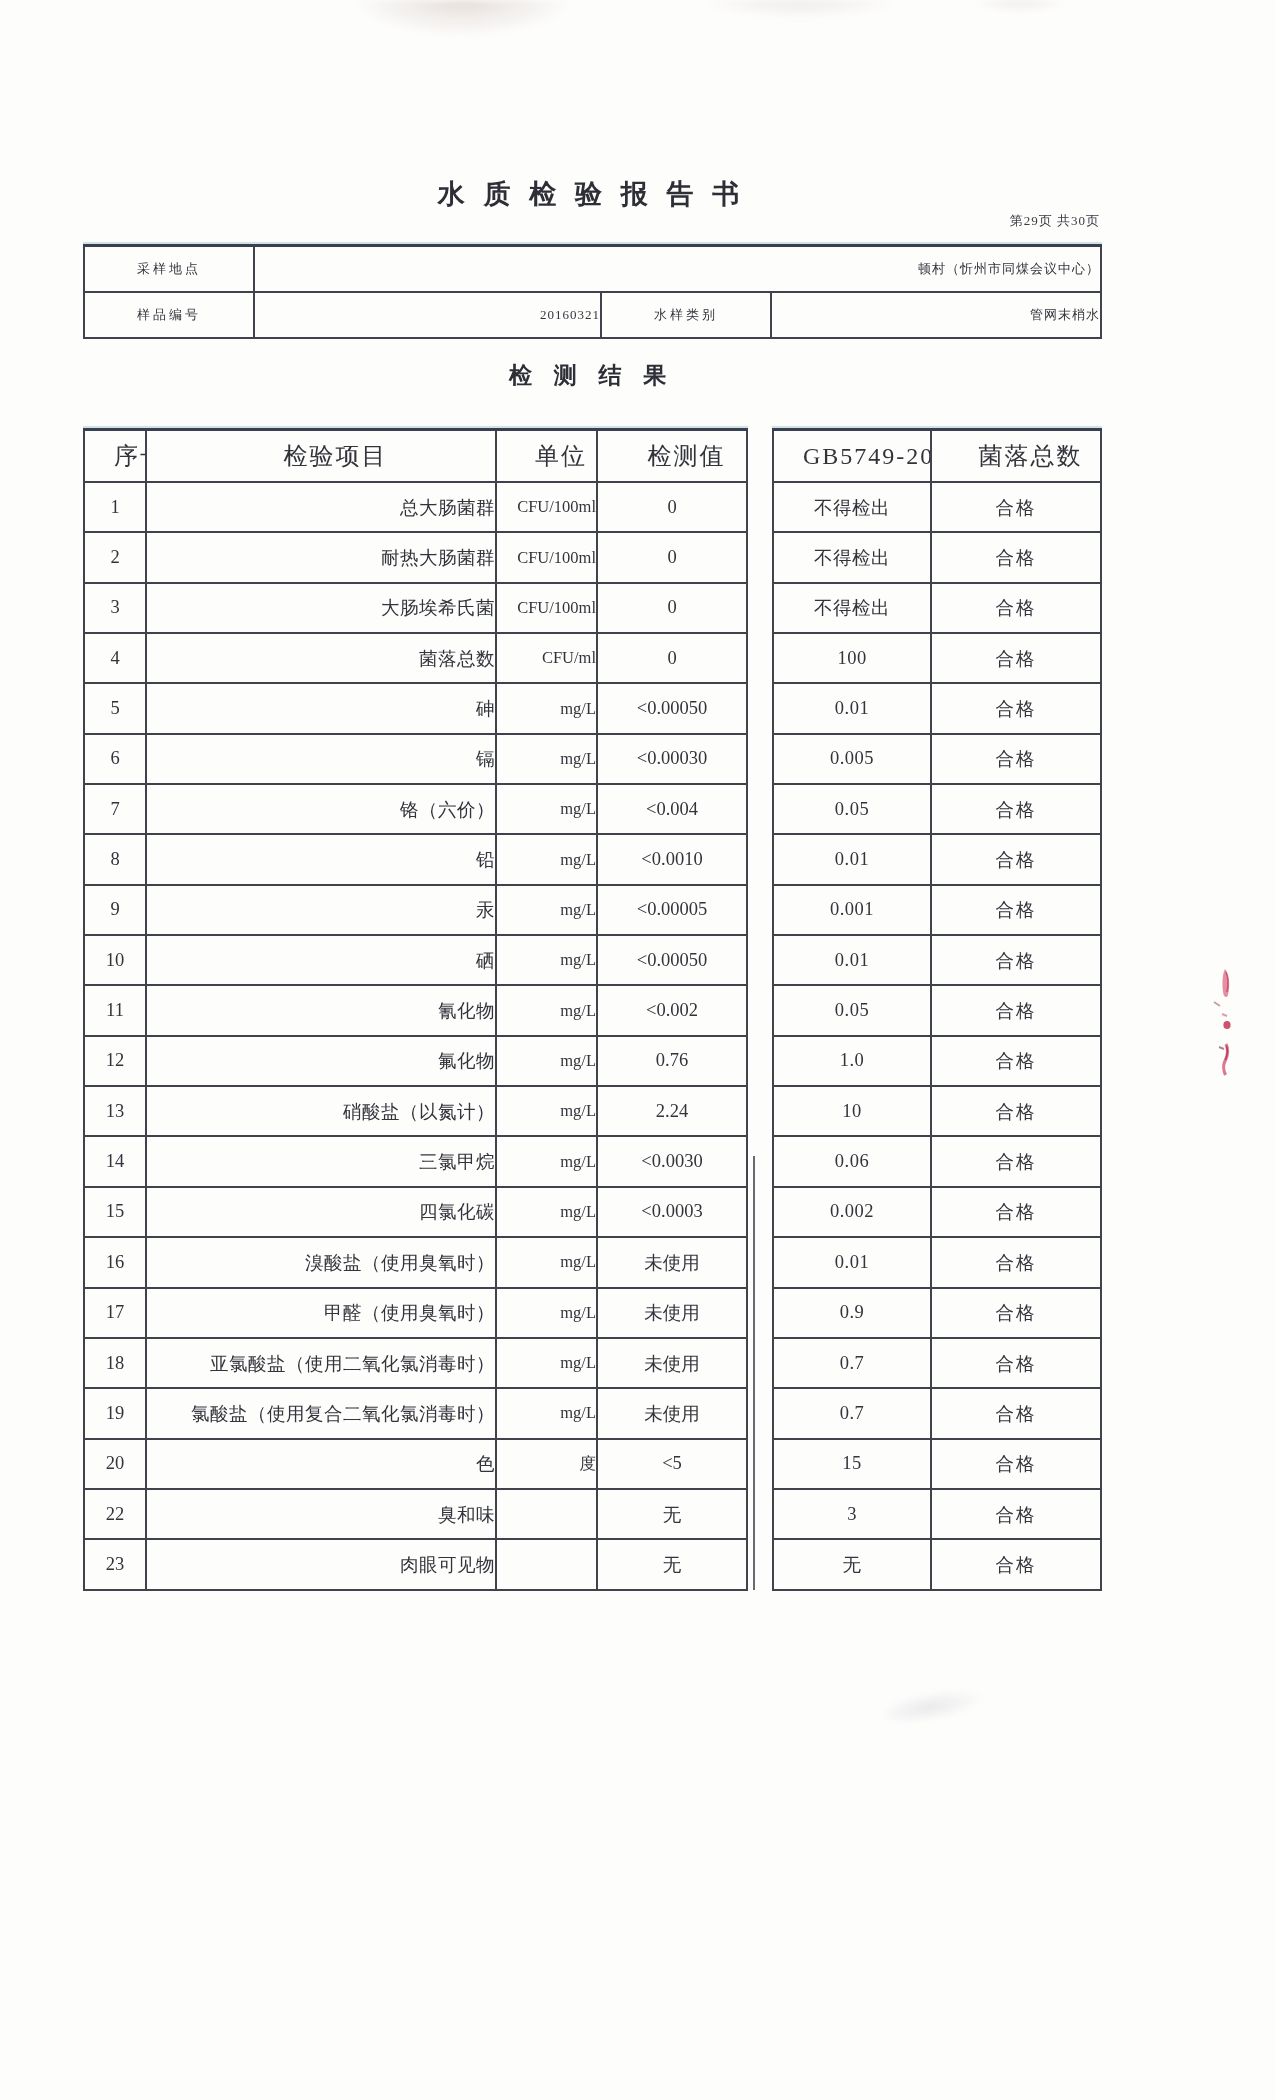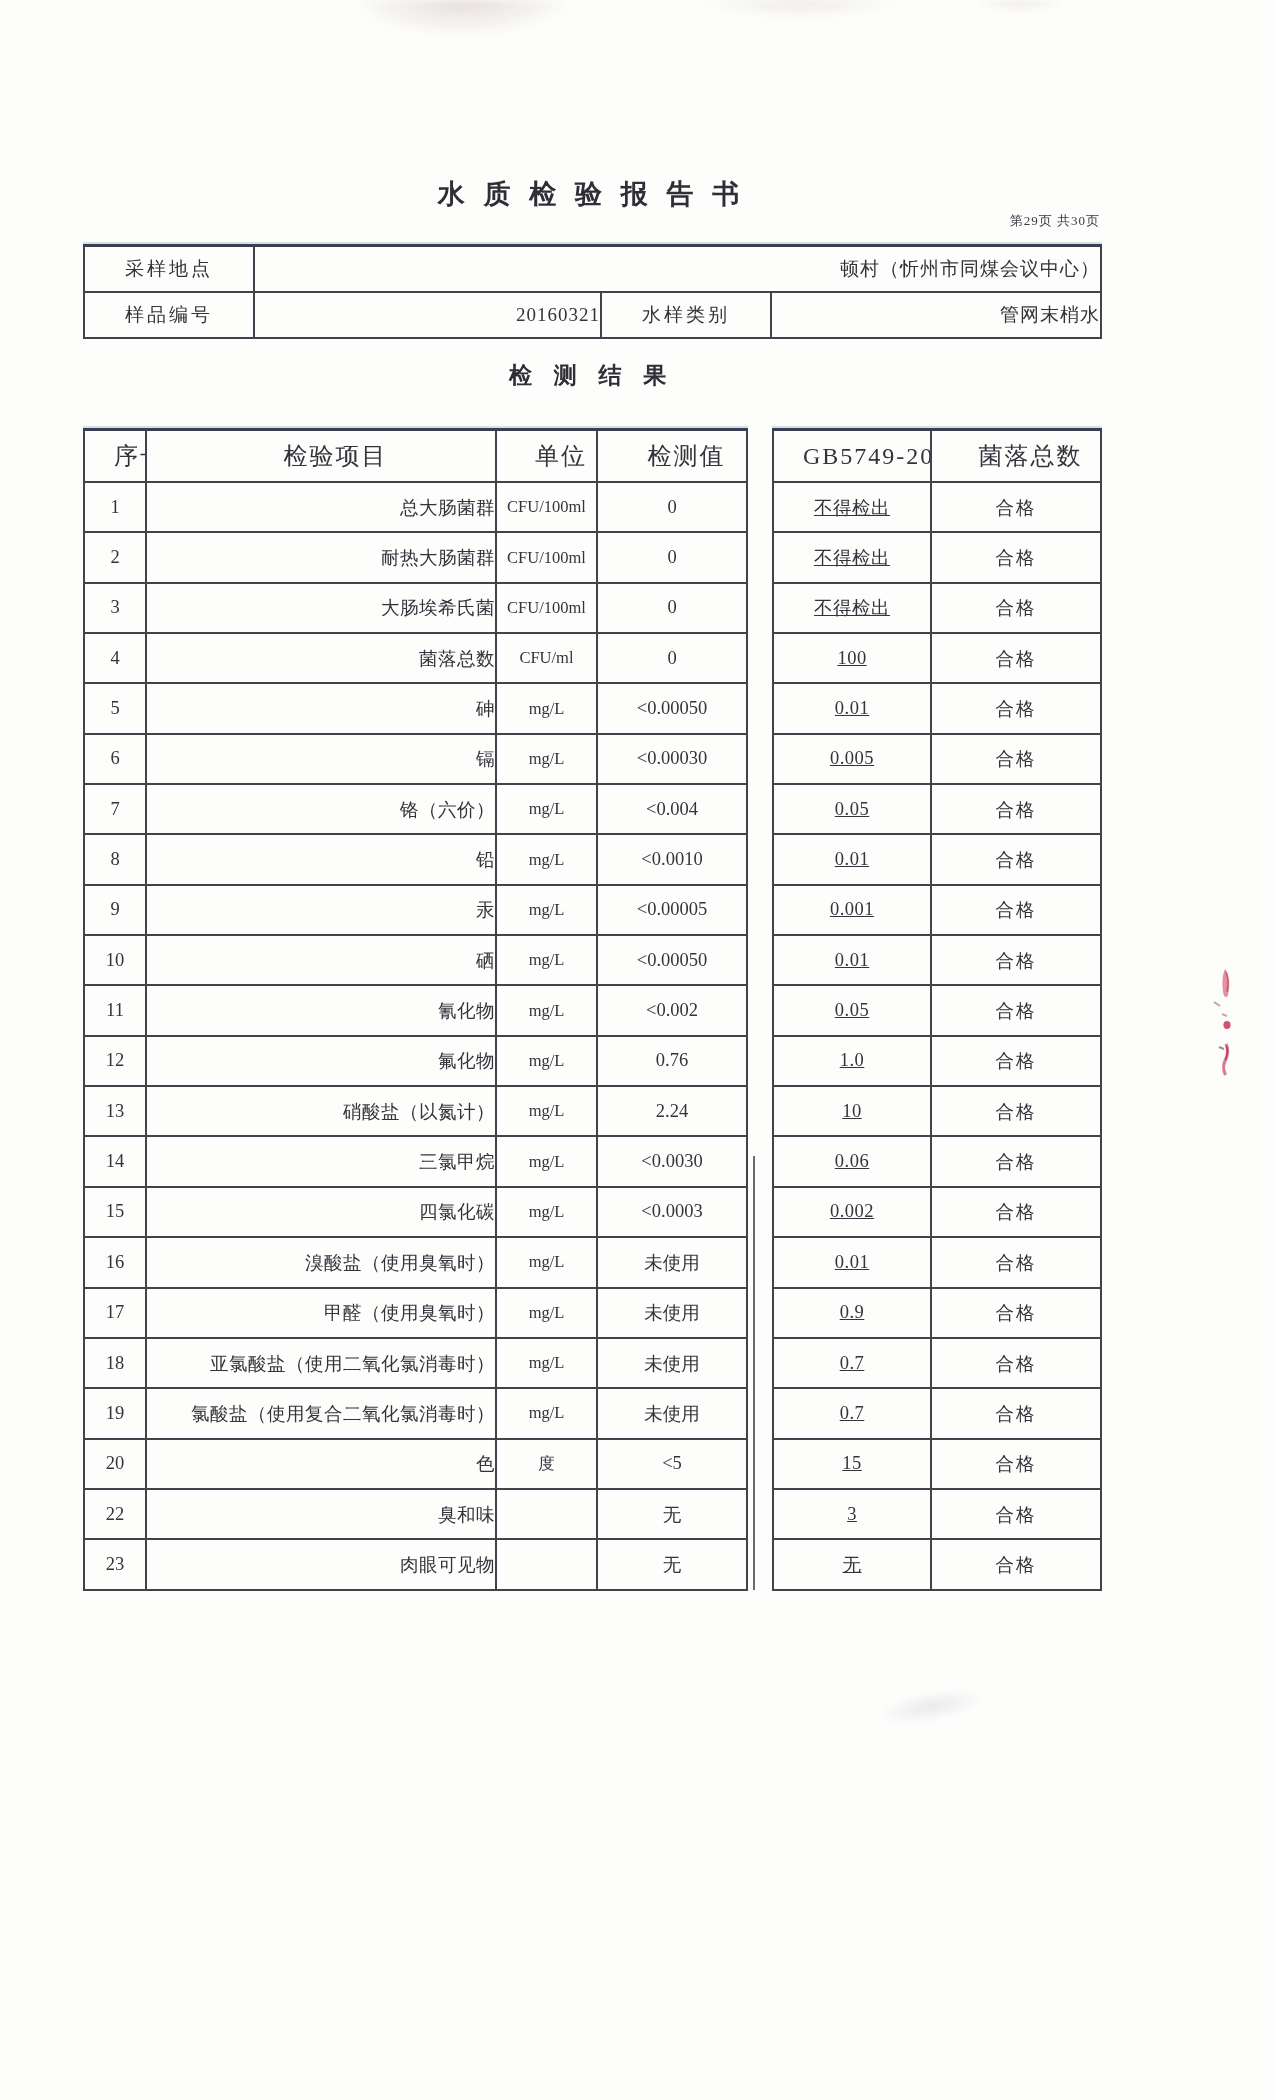--- a/index.html
+++ b/index.html
@@ -27,31 +27,31 @@
   table{border-collapse:collapse;table-layout:fixed;}
   td,th{
     border:2px solid #41434c;
     font-weight:normal;
     padding:0;
     overflow:hidden;white-space:nowrap;
   }
   .scan-top{border-top:3px solid #38404f;box-shadow:0 -2px 0 rgba(110,165,190,0.30);}
   
   .info-table{left:83px;top:244px;width:1017px;}
-  .info-table td{height:44px;font-size:19px;}
+  .info-table td{height:44px;font-size:13px;}
   .info-table .lbl{text-align:center;letter-spacing:3px;}
   .info-table .val{text-align:right;padding-left:16px;letter-spacing:1px;}
   
   .results-left{left:83px;top:428px;width:663px;}
   .results-right{left:772px;top:428px;width:328px;}
   .results-left th,.results-right th{height:50px;font-size:24px;letter-spacing:2px;padding-left:29px;}
   .results-left td,.results-right td{height:48.35px;font-size:18.5px;text-align:center;}
   .results-left td.col1{text-align:right;padding-left:15px;letter-spacing:0.5px;}
-  .results-left td.col2{font-size:16.5px;}
-  .results-right td.colr0{letter-spacing:0.5px;text-decoration:underline;}
+  .results-left td.col2{font-size:16.5px;text-align:right;}
+  .results-right td.colr0{letter-spacing:0.5px;}
   .results-right td.colr1{letter-spacing:2px;}
   
   .gap-line{left:753px;top:1156px;width:2px;height:434px;background:rgba(66,68,78,0.8);}
   
   .smudge{pointer-events:none;}
   .smudge-top-1{left:355px;top:0;width:215px;height:36px;
     background:radial-gradient(ellipse at 50% 0%,rgba(224,216,211,0.85),rgba(224,216,211,0) 72%);
     filter:blur(3px);}
   .smudge-top-2{left:705px;top:0;width:190px;height:18px;
     background:radial-gradient(ellipse at 50% 0%,rgba(228,222,219,0.6),rgba(228,222,219,0) 75%);

